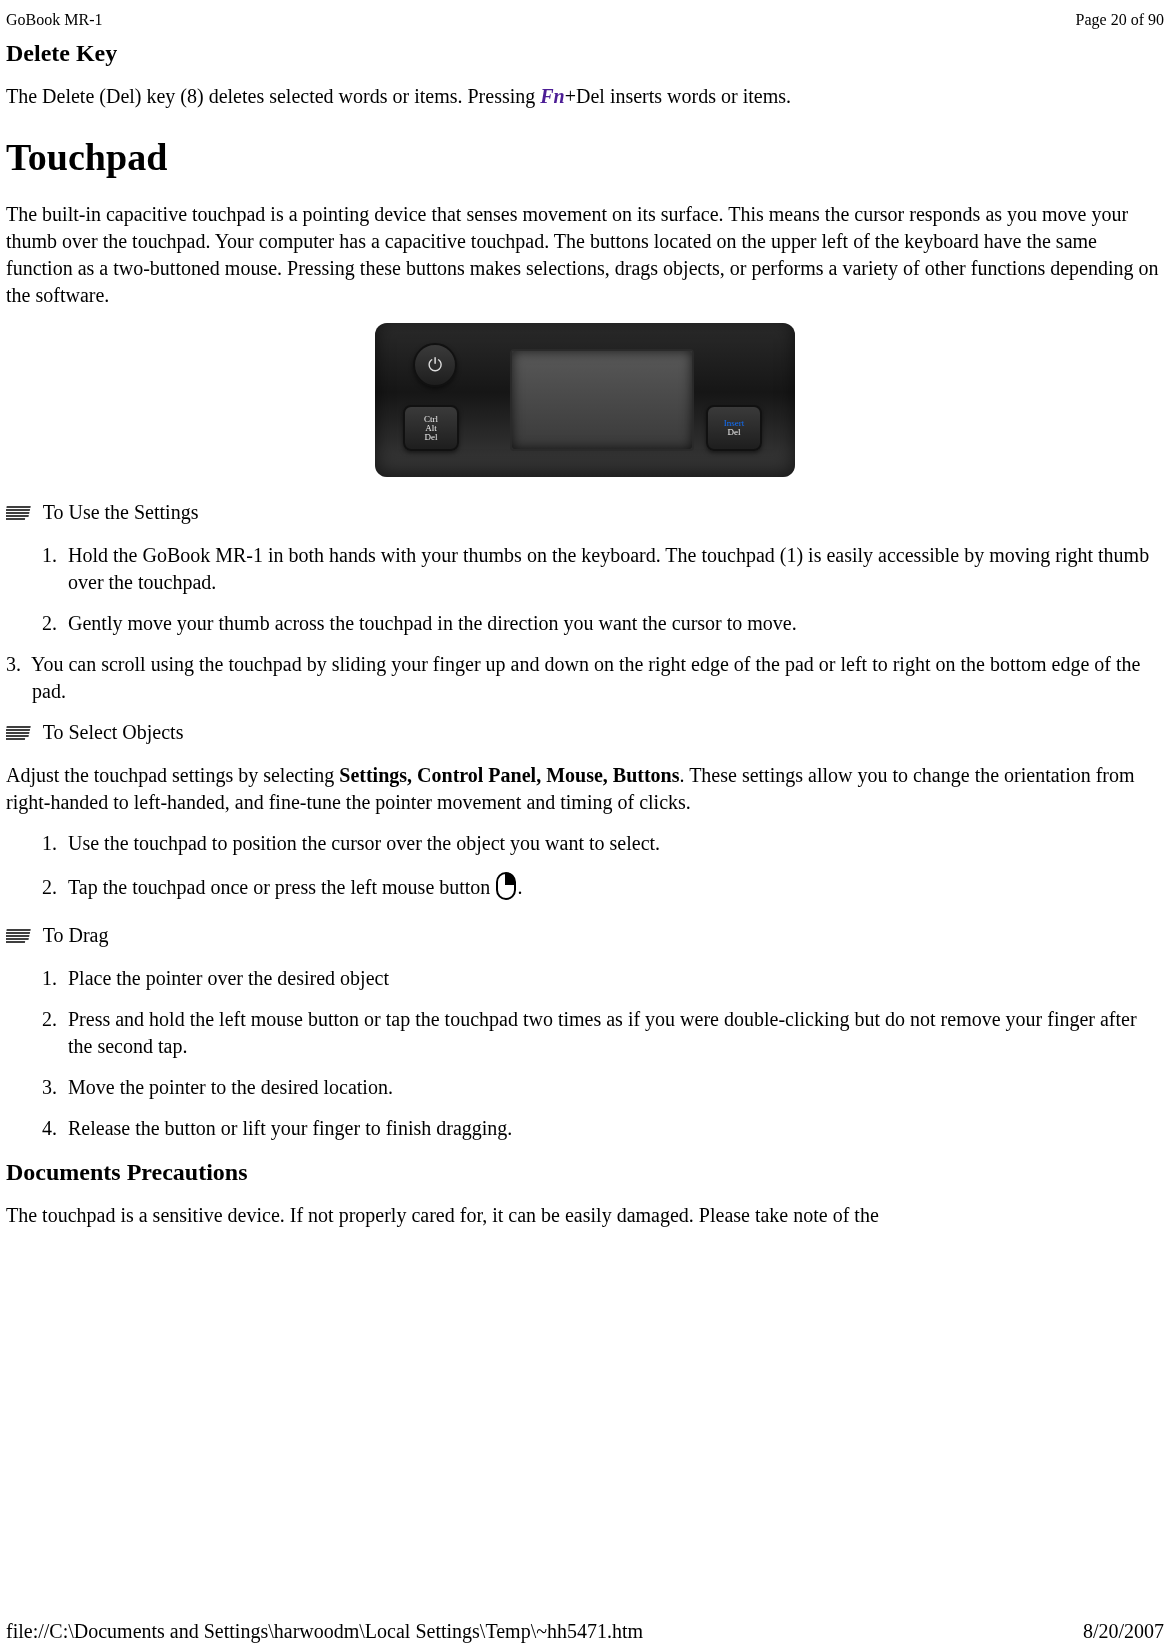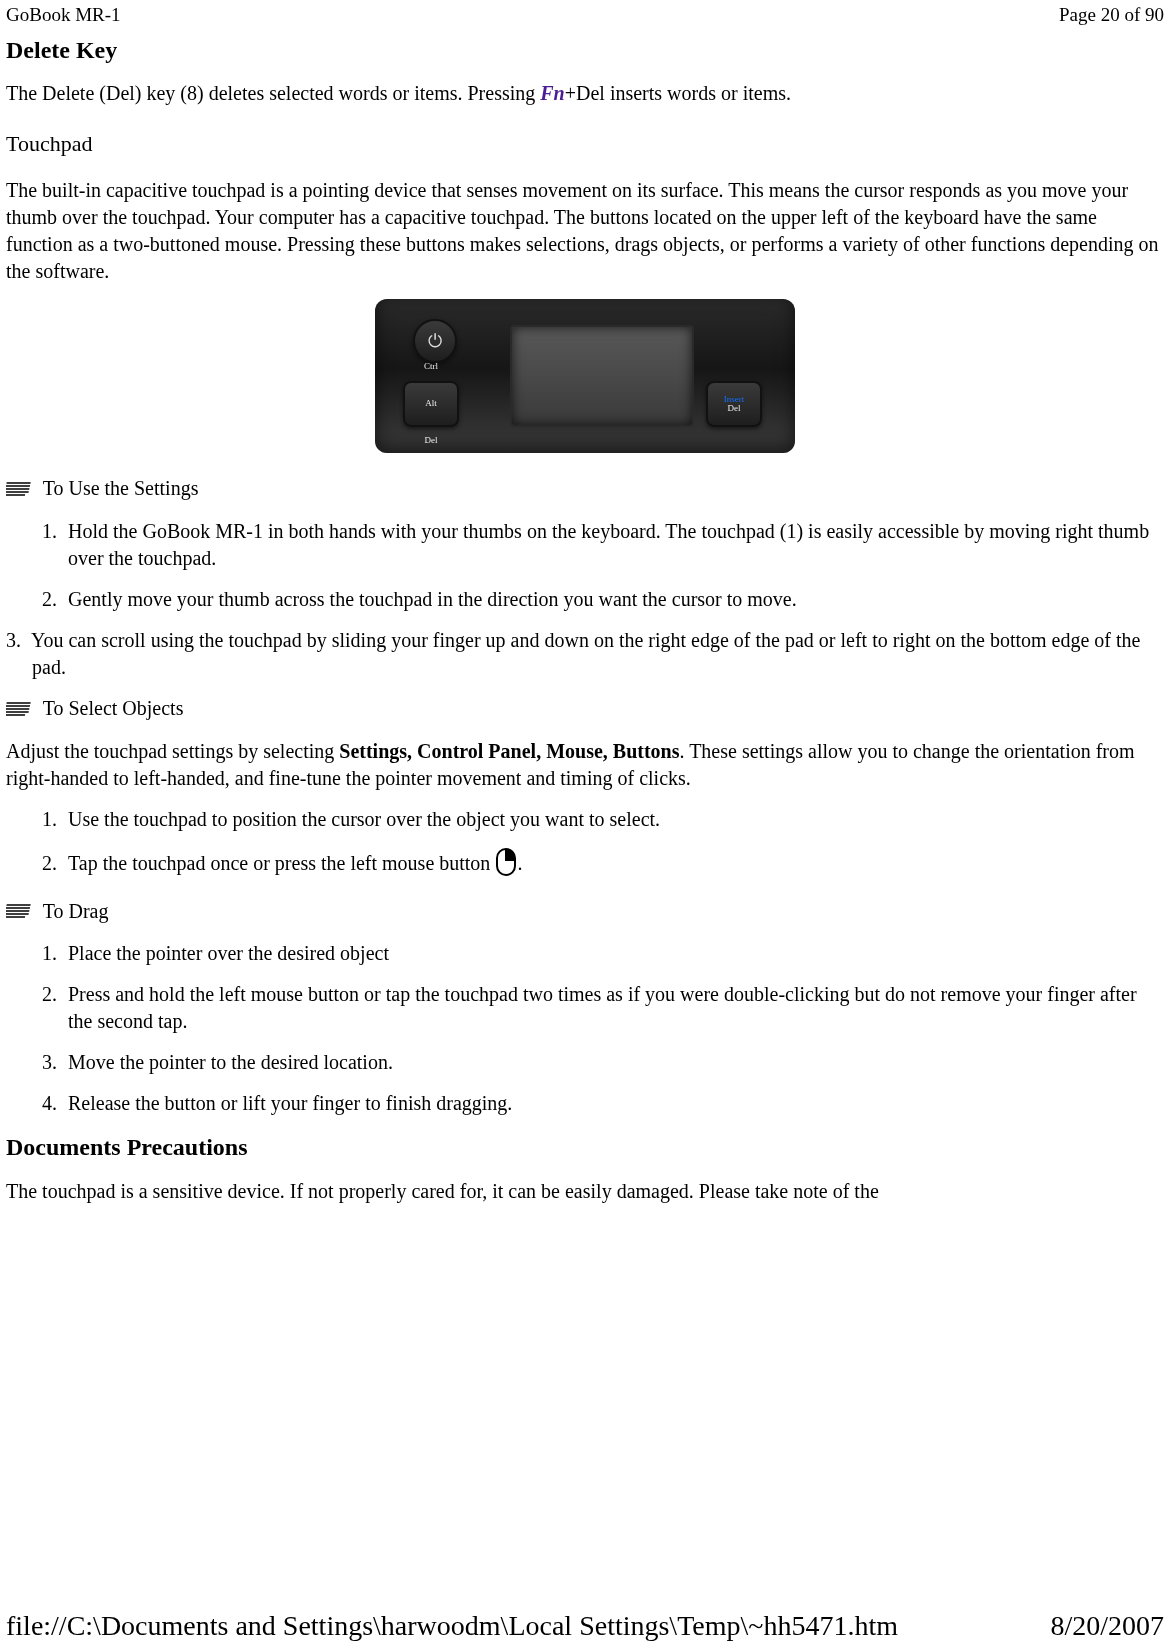--- a/index.html
+++ b/index.html
@@ -14,32 +14,32 @@
   .page {
     width: 1170px;
     min-height: 1645px;
     box-sizing: border-box;
     padding: 0 6px;
     position: relative;
   }
   .hdr {
     display: flex;
     justify-content: space-between;
-    font-size: 19px;
-    padding-top: 2px;
+    font-size: 16px;
+    padding-top: 9px;
     padding-bottom: 6px;
   }
   h3.subhead {
     font-size: 24px;
     font-weight: bold;
     margin: 0 0 14px 0;
   }
   h2.section {
-    font-size: 22px;
-    font-weight: normal;
+    font-size: 38px;
+    font-weight: bold;
     margin: 22px 0 18px 0;
   }
   p.body {
     margin: 0 0 14px 0;
   }
   .fn-blue {
     color: #4c1d95;
     font-weight: bold;
     font-style: italic;
   }
@@ -78,21 +78,21 @@
     color: #ddd;
     font-size: 10px;
     text-align: center;
     display: flex;
     align-items: center;
     justify-content: center;
     flex-direction: column;
     box-shadow: 0 2px 4px rgba(0,0,0,0.5);
   }
   .photo-btn.power   { left: 38px;  top: 20px; border-radius: 50%; width: 40px; height: 40px; font-size: 18px; }
-  .photo-btn.ctrlaltdel { left: 28px;  top: 82px; gap: 28px; }
+  .photo-btn.ctrlaltdel { left: 28px;  top: 82px; }
   .photo-btn.del     { left: 331px; top: 82px; }
   .photo-btn .blue { color: #1070ff; font-size: 9px; line-height: 1; }
   .photo-btn .white { color: #eee; font-size: 9px; line-height: 1; }
   ol.steps {
     margin: 0 0 14px 0;
     padding-left: 56px;
   }
   ol.steps > li {
     padding-left: 6px;
     margin-bottom: 14px;
@@ -106,21 +106,21 @@
     display: inline-block;
     vertical-align: middle;
   }
   .ftr {
     position: absolute;
     left: 6px;
     right: 6px;
     bottom: 0;
     display: flex;
     justify-content: space-between;
-    font-size: 28px;
+    font-size: 20px;
   }
 </style>
 </head>
 <body>
 
 <div class="page">
 
   <div class="hdr">
     <span>GoBook MR-1</span>
     <span>Page 20 of 90</span>

